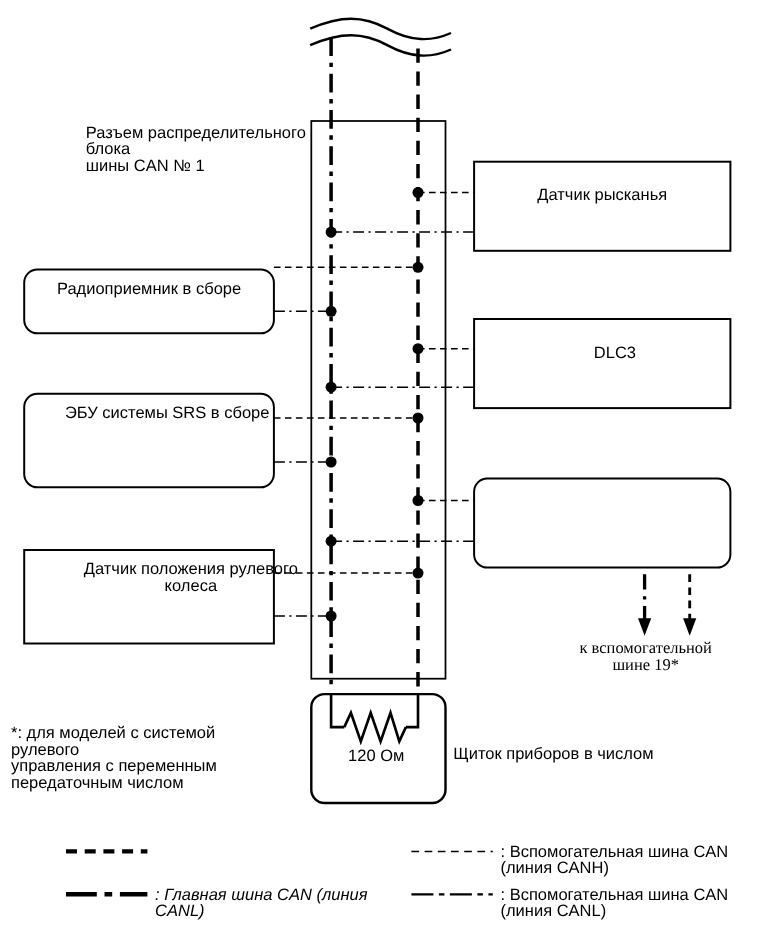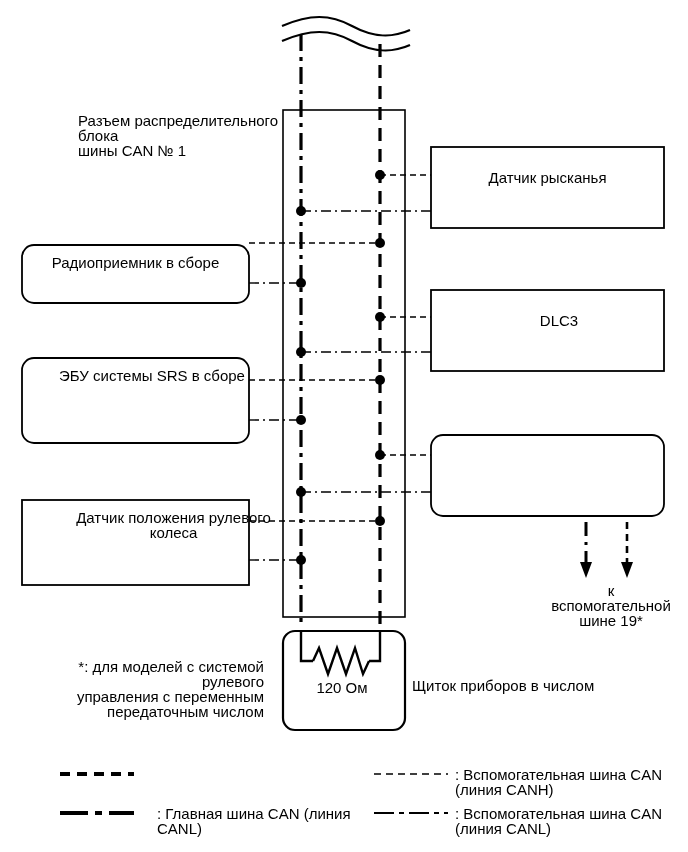--- a/index.html
+++ b/index.html
@@ -90,36 +90,36 @@
 <div class="lbl" style="left:78px;top:113px;width:210px;">Разъем распределительного блока
 шины CAN № 1</div>
 
 <div class="lbl ctr" style="left:24px;top:255px;width:223px;">Радиоприемник в сборе</div>
 <div class="lbl ctr" style="left:24px;top:368px;width:256px;">ЭБУ системы SRS в сборе</div>
 <div class="lbl ctr" style="left:24px;top:510px;width:223px;margin-left:38px;">Датчик положения рулевого колеса</div>
 
 <div class="lbl ctr" style="left:433px;top:170px;width:229px;">Датчик рысканья</div>
 <div class="lbl ctr" style="left:433px;top:313px;width:252px;text-align:center;">DLC3</div>
 
-<div class="lbl ctr" style="left:546px;top:583px;width:130px;">к вспомогательной
+<div class="lbl ctr" style="left:522px;top:583px;width:130px;font-family:Liberation Serif, serif;">к вспомогательной
 шине 19*</div>
 
 <div class="lbl ctr" style="left:297px;top:680px;width:90px;">120 Ом</div>
 <div class="lbl" style="left:412px;top:678px;width:190px;">Щиток приборов в числом</div>
 
-<div class="lbl" style="left:34px;top:659px;width:230px;text-align:right;">*: для моделей с системой рулевого
+<div class="lbl" style="left:10px;top:659px;width:230px;">*: для моделей с системой рулевого
 управления с переменным
 передаточным числом</div>
 
 <svg width="688" height="852" viewBox="0 0 688 852" style="pointer-events:none">
   <g fill="none" stroke="#000">
     <path d="M60,774 L134,774" stroke-width="4" stroke-dasharray="10,7"></path>
     <path d="M60,813 L134,813" stroke-width="4" stroke-dasharray="28,7,7,7"></path>
     <path d="M374,774 L448,774" stroke-width="1.4" stroke-dasharray="7,5"></path>
     <path d="M374,813 L448,813" stroke-width="2" stroke-dasharray="20,5,5,5"></path>
   </g>
 </svg>
 
-<div class="lbl" style="left:157px;top:806px;width:240px;">: Главная шина CAN (линия CANL)</div>
+<div class="lbl" style="left:141px;top:806px;width:240px;font-style:italic;">: Главная шина CAN (линия CANL)</div>
 <div class="lbl" style="left:455px;top:767px;width:240px;">: Вспомогательная шина CAN (линия CANH)</div>
 <div class="lbl" style="left:455px;top:806px;width:240px;">: Вспомогательная шина CAN (линия CANL)</div>
 
 </div>
 
 </body></html>

